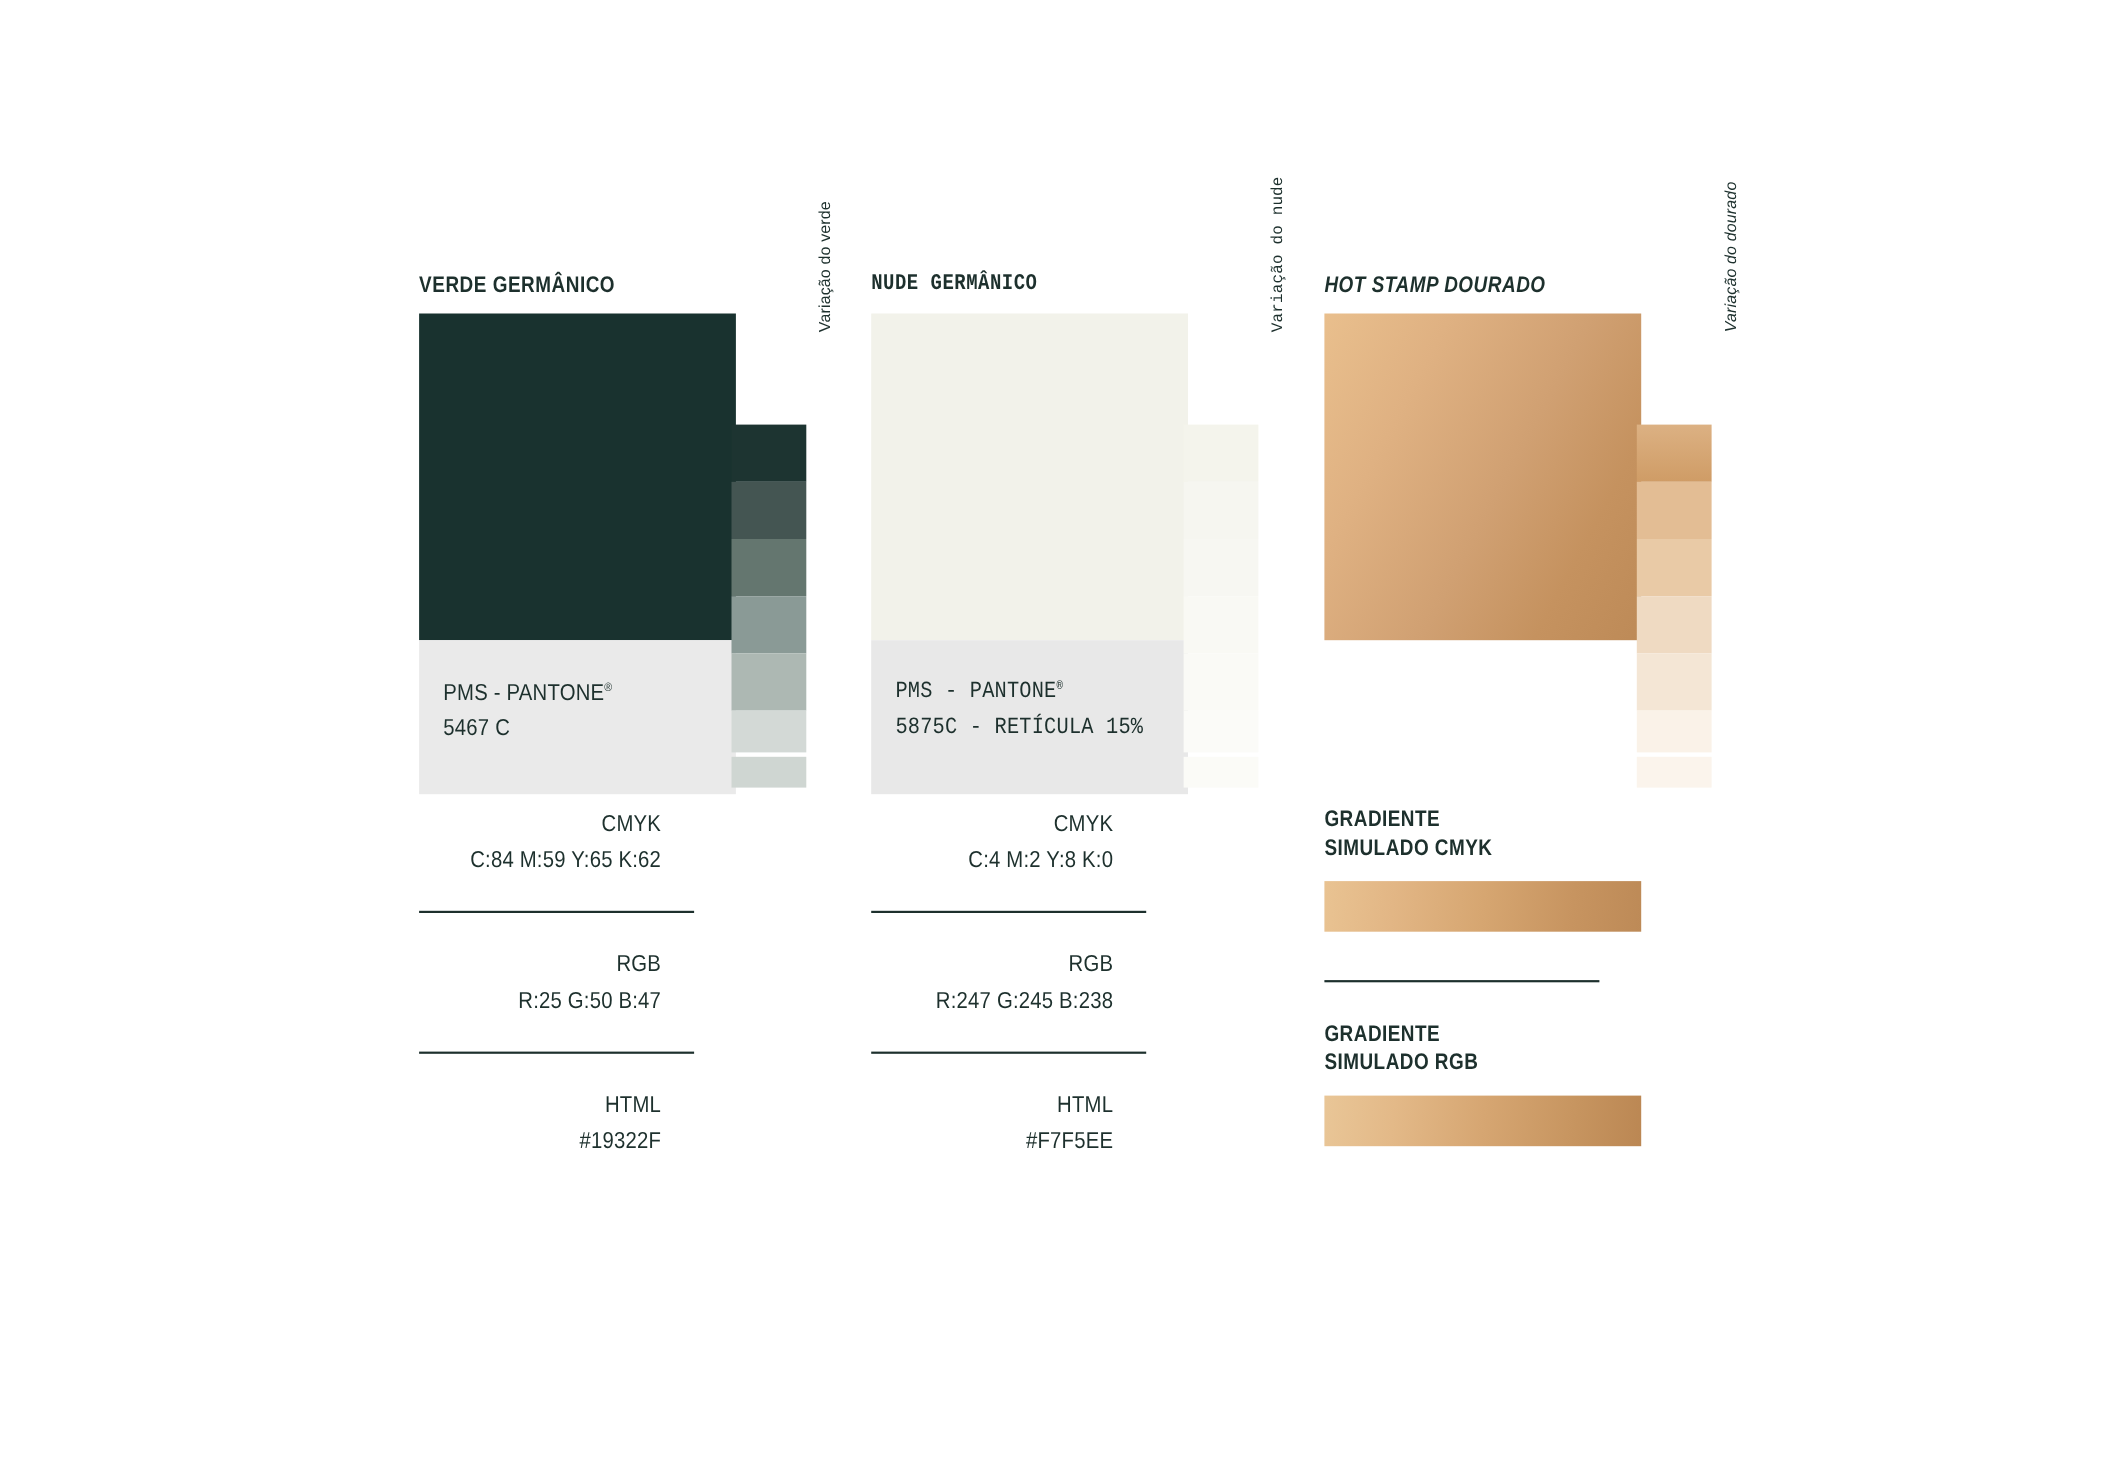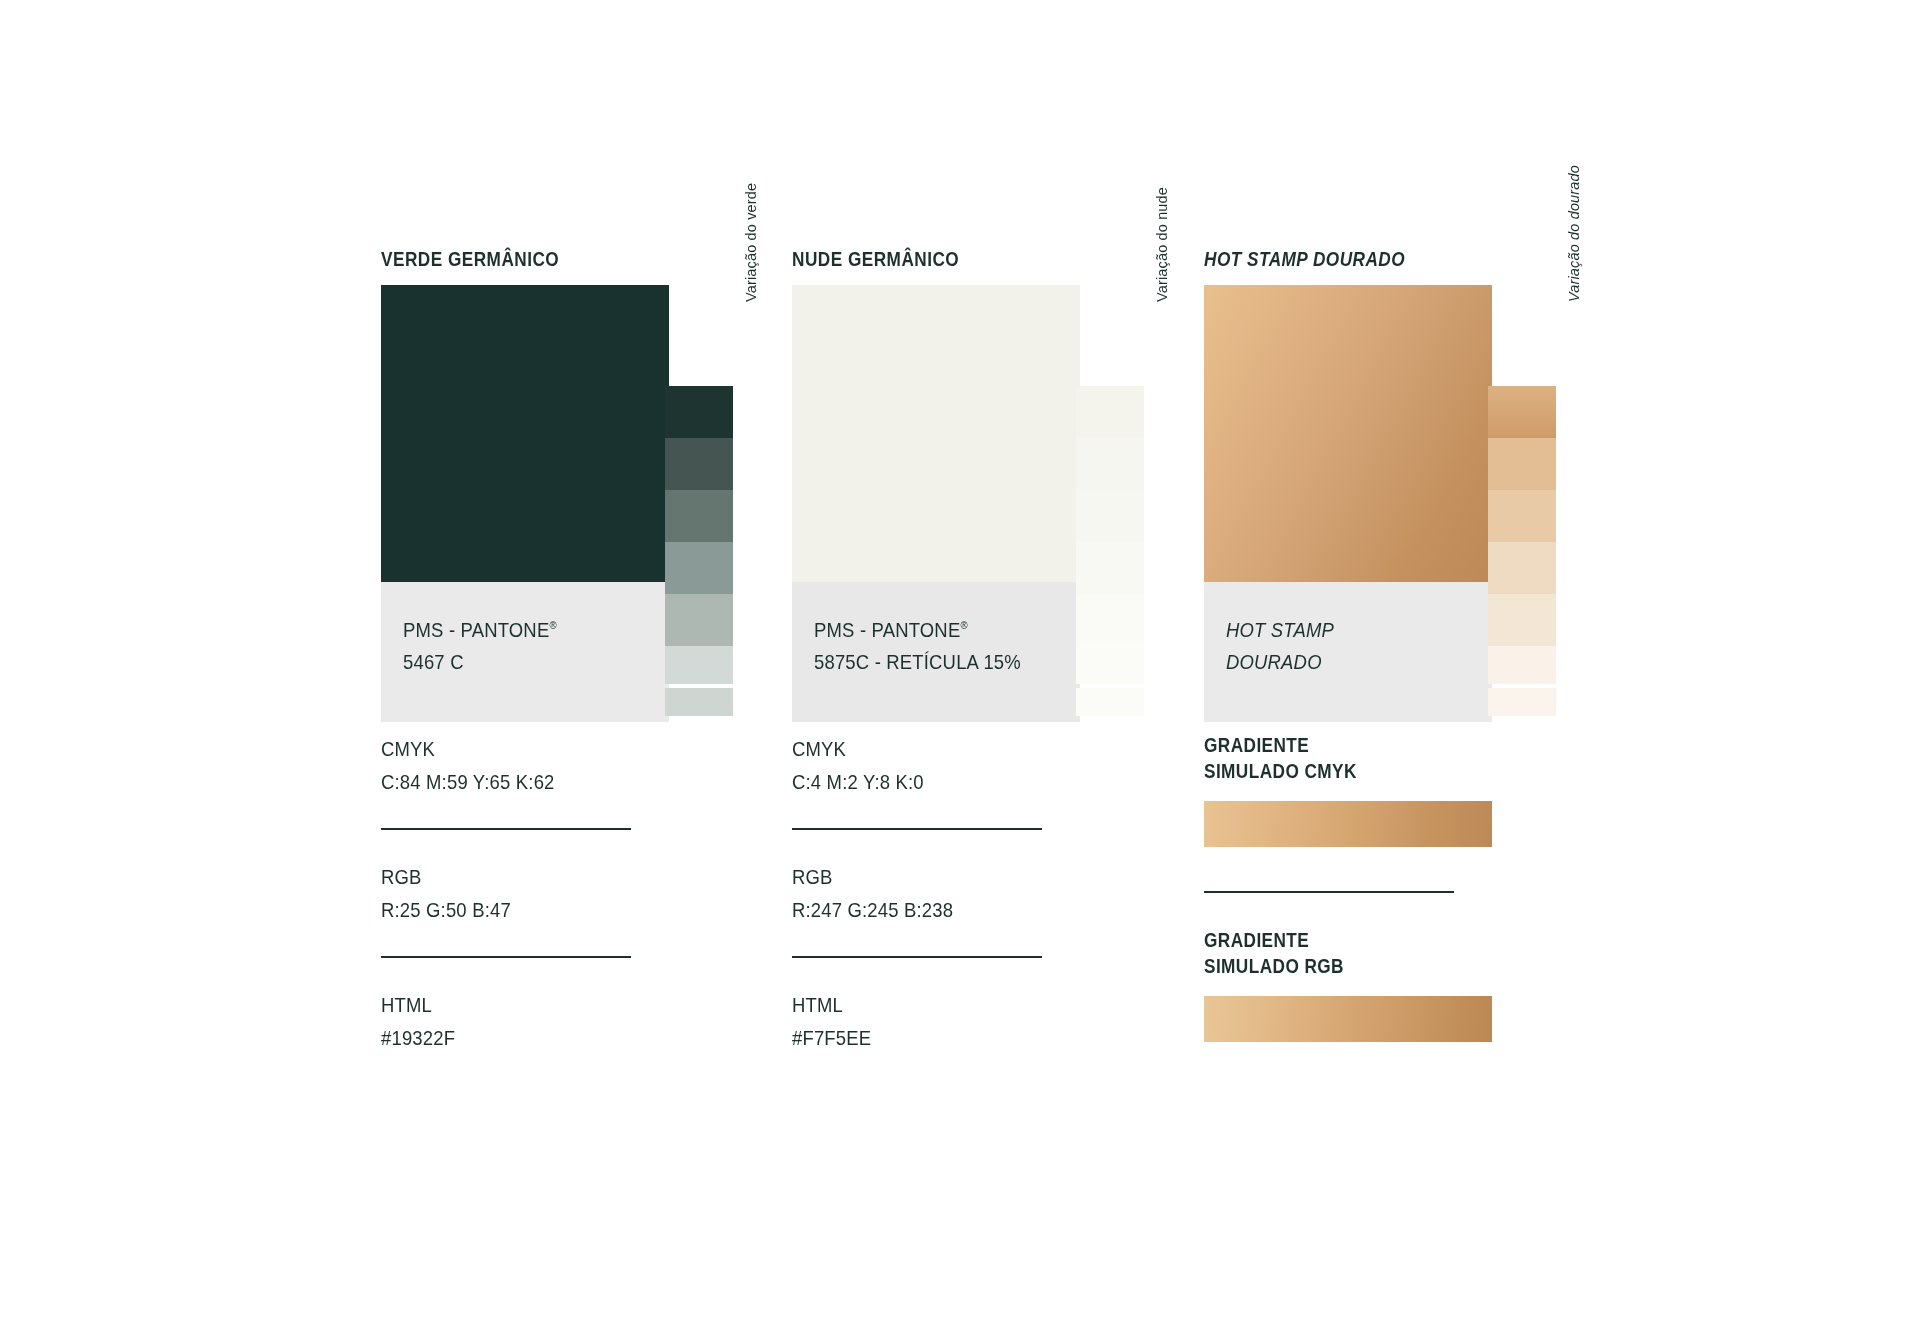--- a/index.html
+++ b/index.html
@@ -24,21 +24,21 @@
     height: 1334px;
     background: #ffffff;
   }
 
   
   .column {
     position: absolute;
     top: 248px;
   }
   .col-green { left: 367px; }
-  .col-nude  { left: 778px; }
+  .col-nude  { left: 778px; font-family: Liberation Mono, monospace; }
   .col-gold  { left: 1190px; font-style: italic; }
 
   .col-title {
     font-size: 20.5px;
     font-weight: 700;
     letter-spacing: 0.55px;
     color: #1d302d;
     font-stretch: condensed;
     transform: scaleX(0.84);
     transform-origin: left center;
@@ -116,20 +116,21 @@
     white-space: nowrap;
     transform: rotate(-90deg);
     transform-origin: left top;
   }
 
   
   .specs {
     position: absolute;
     top: 732px;
     width: 250px;
+    text-align: right;
   }
   .specs-green { left: 367px; }
   .specs-nude  { left: 778px; }
 
   .spec-block { margin-bottom: 0; }
   .spec-key {
     font-size: 21px;
     line-height: 33px;
     letter-spacing: 0.2px;
     white-space: nowrap;
@@ -279,24 +280,20 @@
       <div class="spec-key">HTML</div>
       <div class="spec-val">#F7F5EE</div>
     </div>
   </div>
 
   <div class="column col-gold">
     <div class="col-title">HOT STAMP DOURADO</div>
 
     <div class="swatch-wrap">
       <div class="swatch swatch-gold"></div>
-      <div class="caption-card">
-        <div class="caption-line">HOT STAMP</div>
-        <div class="caption-line">DOURADO</div>
-      </div>
 
       <div class="variation">
         <span class="chip" style="background:linear-gradient(180deg,#dcb183,#cf9c66)"></span>
         <span class="chip" style="background:#e3bd94"></span>
         <span class="chip" style="background:#e9caa6"></span>
         <span class="chip" style="background:#efdac2"></span>
         <span class="chip" style="background:#f4e6d5"></span>
         <span class="chip" style="background:#faf2e8"></span>
         <span class="chip" style="background:#fbf4ec"></span>
         <div class="variation-label">Variação do dourado</div>

